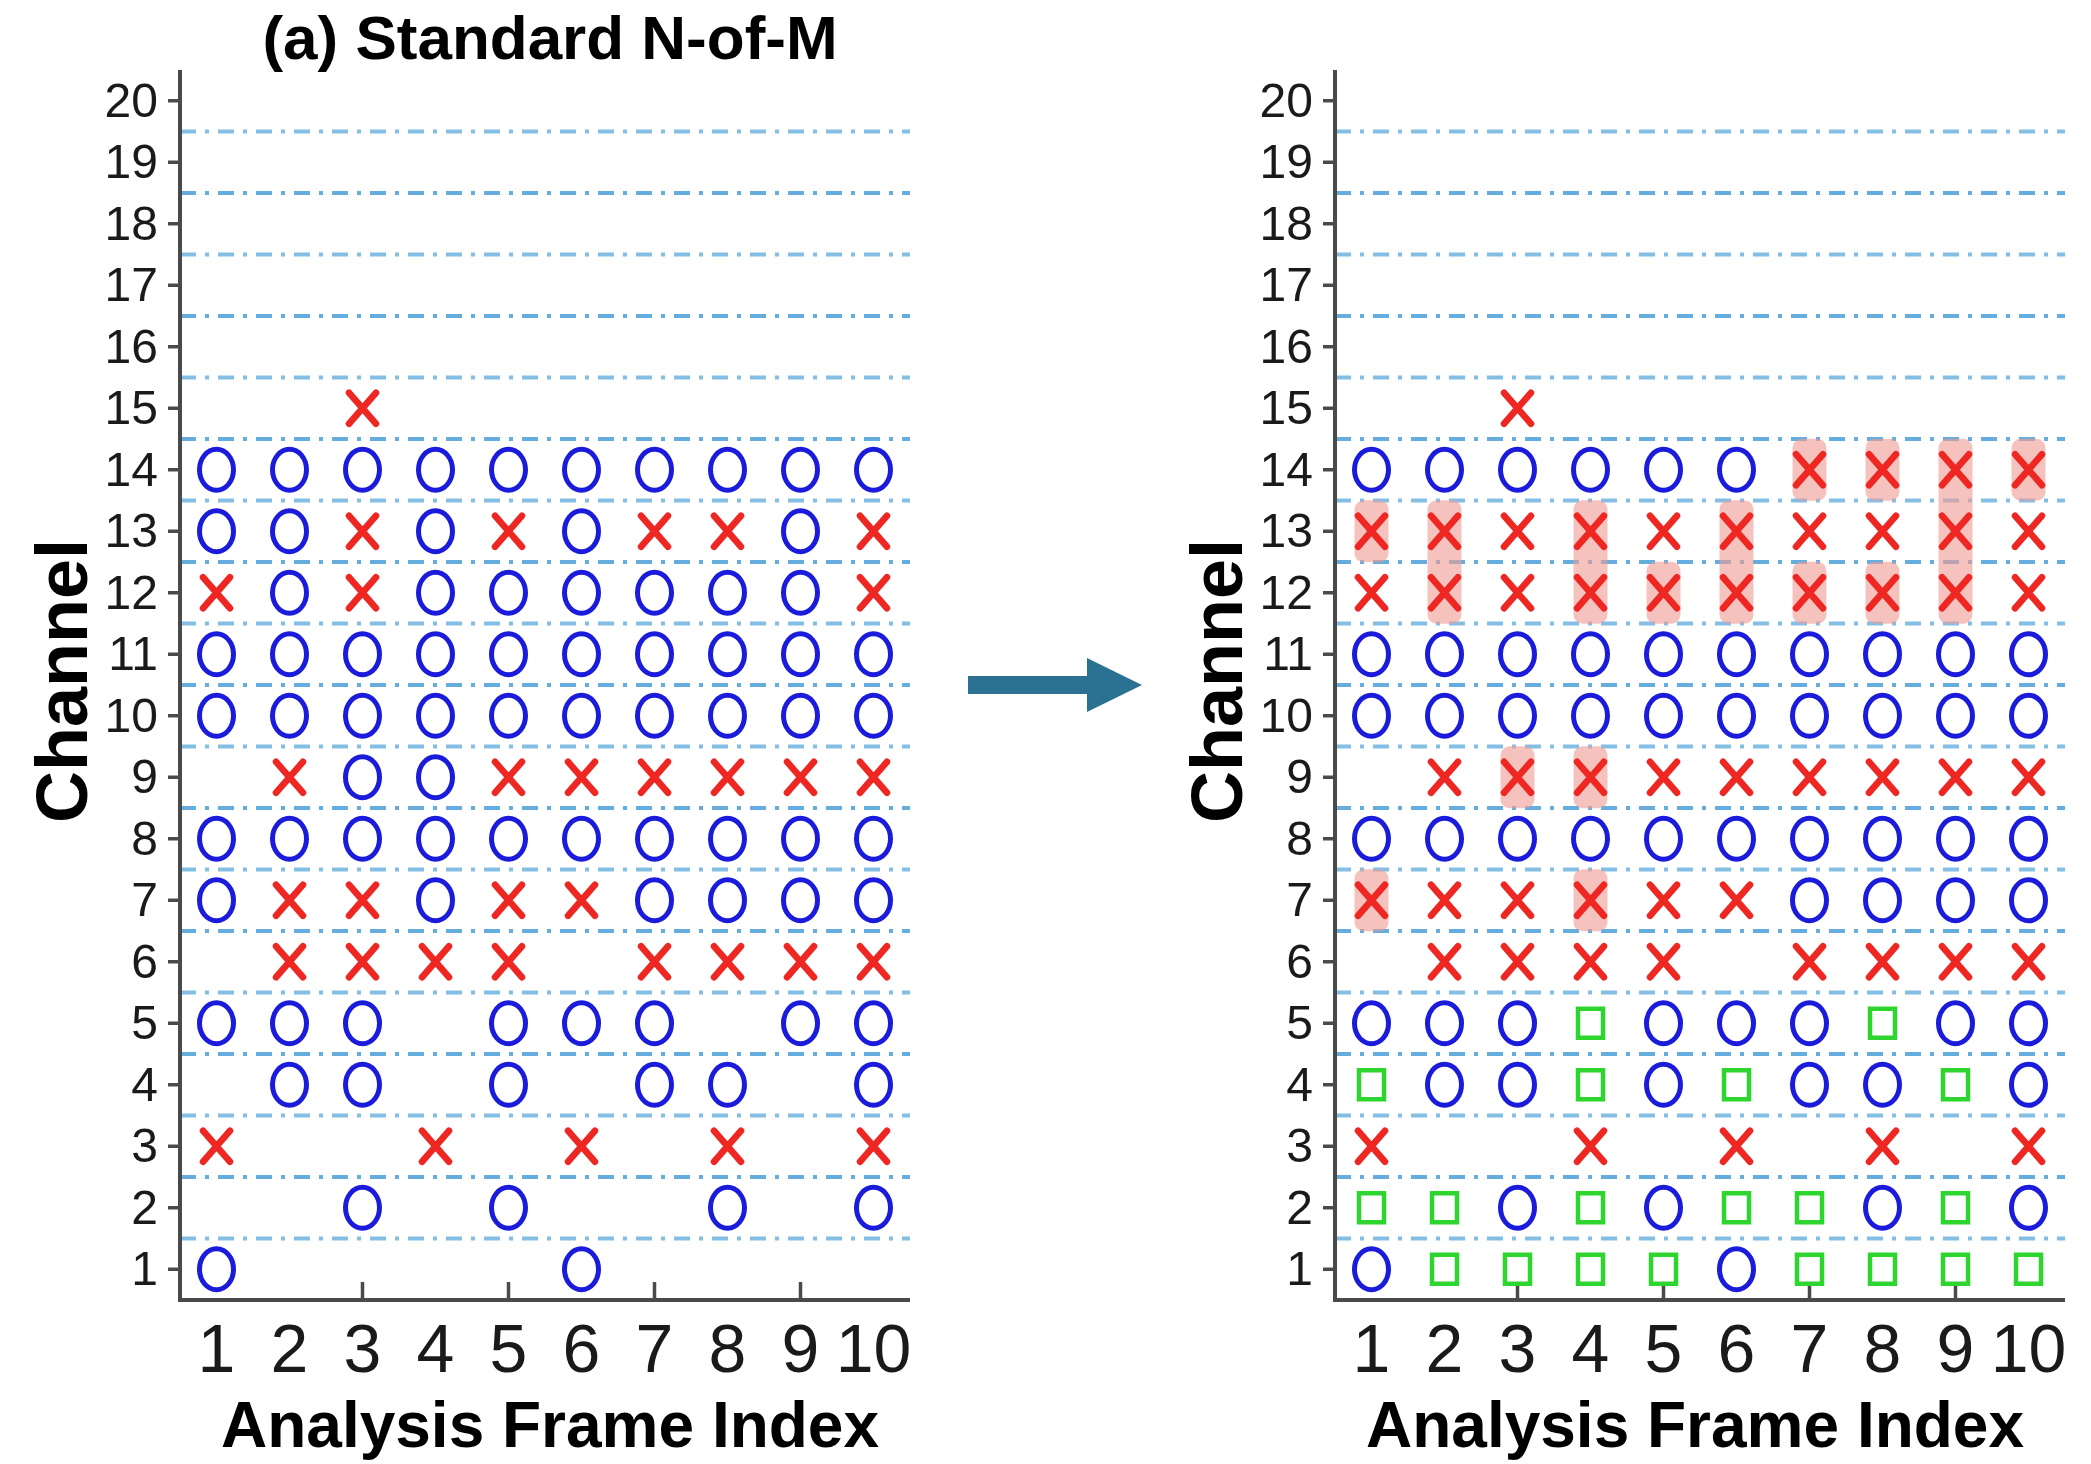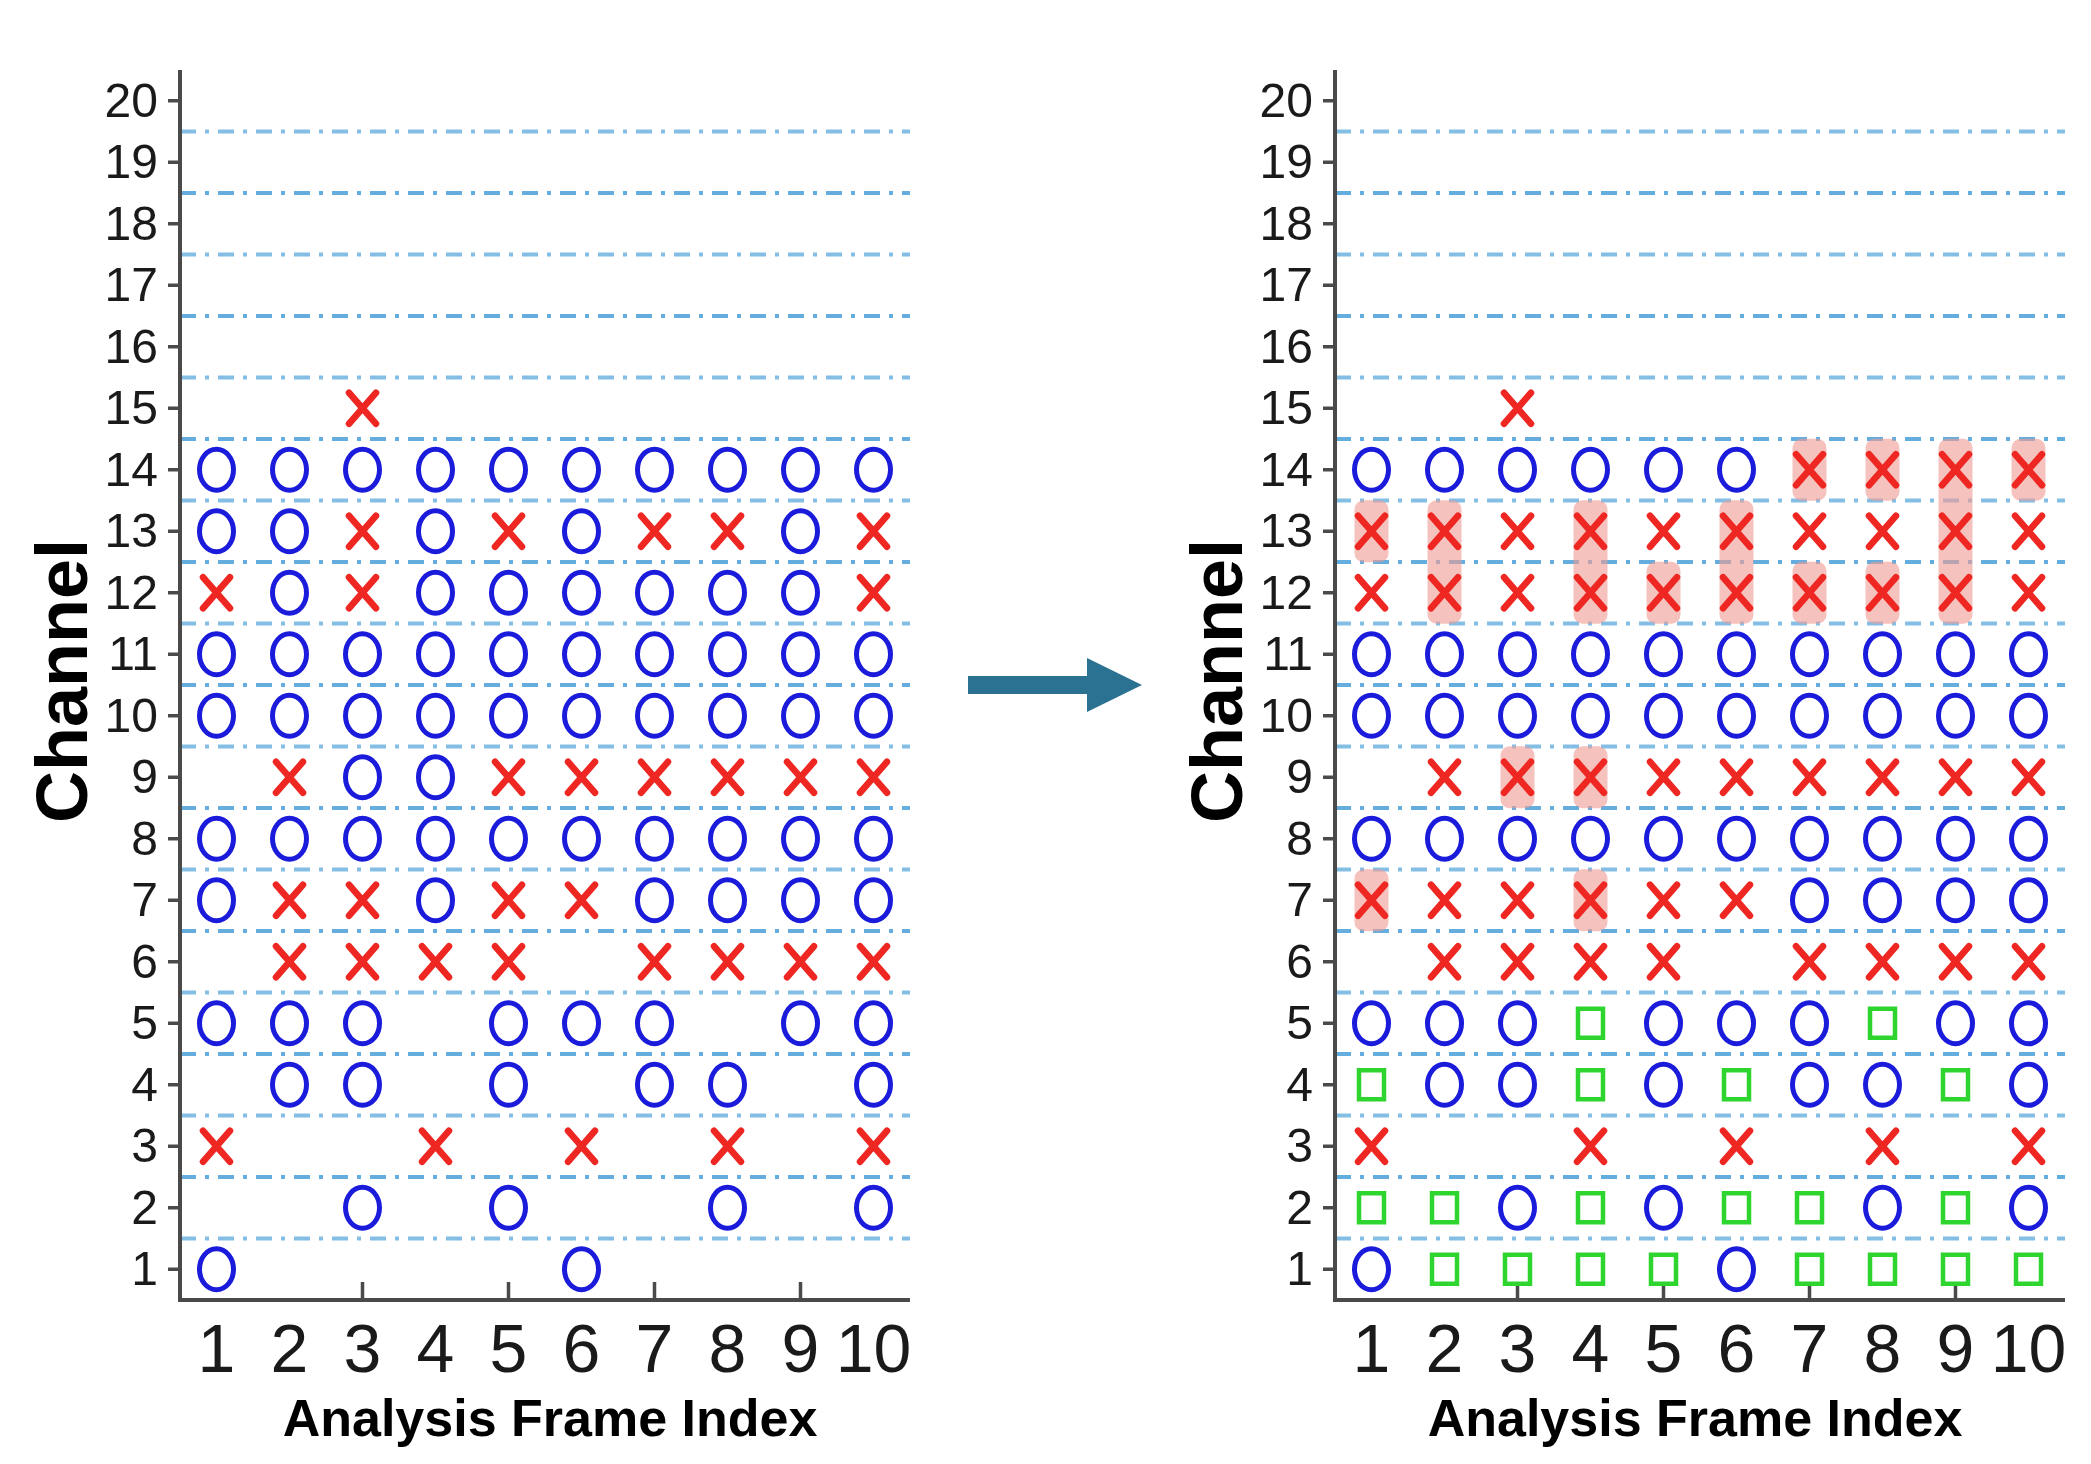--- a/index.html
+++ b/index.html
@@ -4,30 +4,31 @@
 <style>
   html,body{margin:0;padding:0;background:#ffffff;}
   body{font-family:"Liberation Sans", sans-serif; width:2091px; height:1464px; position:relative; overflow:hidden;}
   .canvas{position:absolute; left:0; top:0; width:2091px; height:1464px;}
   .title{position:absolute; top:2px; height:70px; font-size:62px; font-weight:bold; color:#000; text-align:center; white-space:nowrap;}
   #title-a{left:180px; width:740px;}
   #title-b{left:1325px; width:740px;}
   .ylabel{position:absolute; font-size:72px; font-weight:bold; color:#000; transform:rotate(-90deg); transform-origin:center center; white-space:nowrap; width:480px; text-align:center;}
   #ylabel-a{left:-178px; top:640px;}
   #ylabel-b{left:977px; top:640px;}
-  .xlabel{position:absolute; top:1388px; height:76px; font-size:52px; font-weight:bold; color:#000; text-align:center; white-space:nowrap;}
+  .xlabel{position:absolute; top:1388px; height:76px; font-size:64px; font-weight:bold; color:#000; text-align:center; white-space:nowrap;}
   #xlabel-a{left:180px; width:740px;}
   #xlabel-b{left:1325px; width:740px;}
   svg text{font-family:"Liberation Sans", sans-serif;}
 </style>
 </head>
 <body>
 
 <div class="canvas">
 
+  <div class="title" id="title-a">(a) Standard N-of-M</div>
 
   <div class="ylabel" id="ylabel-a">Channel</div>
   <div class="ylabel" id="ylabel-b">Channel</div>
 
   <svg id="plot-svg" width="2091" height="1464" viewBox="0 0 2091 1464">
       <line x1="180" y1="1300" x2="910" y2="1300" stroke="#5da9dd" stroke-width="4" stroke-dasharray="16 9 4 9" opacity="0.95"></line>
       <line x1="180" y1="1238.5" x2="910" y2="1238.5" stroke="#5da9dd" stroke-width="4" stroke-dasharray="16 9 4 9" opacity="0.75"></line>
       <line x1="180" y1="1177" x2="910" y2="1177" stroke="#5da9dd" stroke-width="4" stroke-dasharray="16 9 4 9" opacity="0.95"></line>
       <line x1="180" y1="1115.5" x2="910" y2="1115.5" stroke="#5da9dd" stroke-width="4" stroke-dasharray="16 9 4 9" opacity="0.75"></line>
       <line x1="180" y1="1054" x2="910" y2="1054" stroke="#5da9dd" stroke-width="4" stroke-dasharray="16 9 4 9" opacity="0.95"></line>

